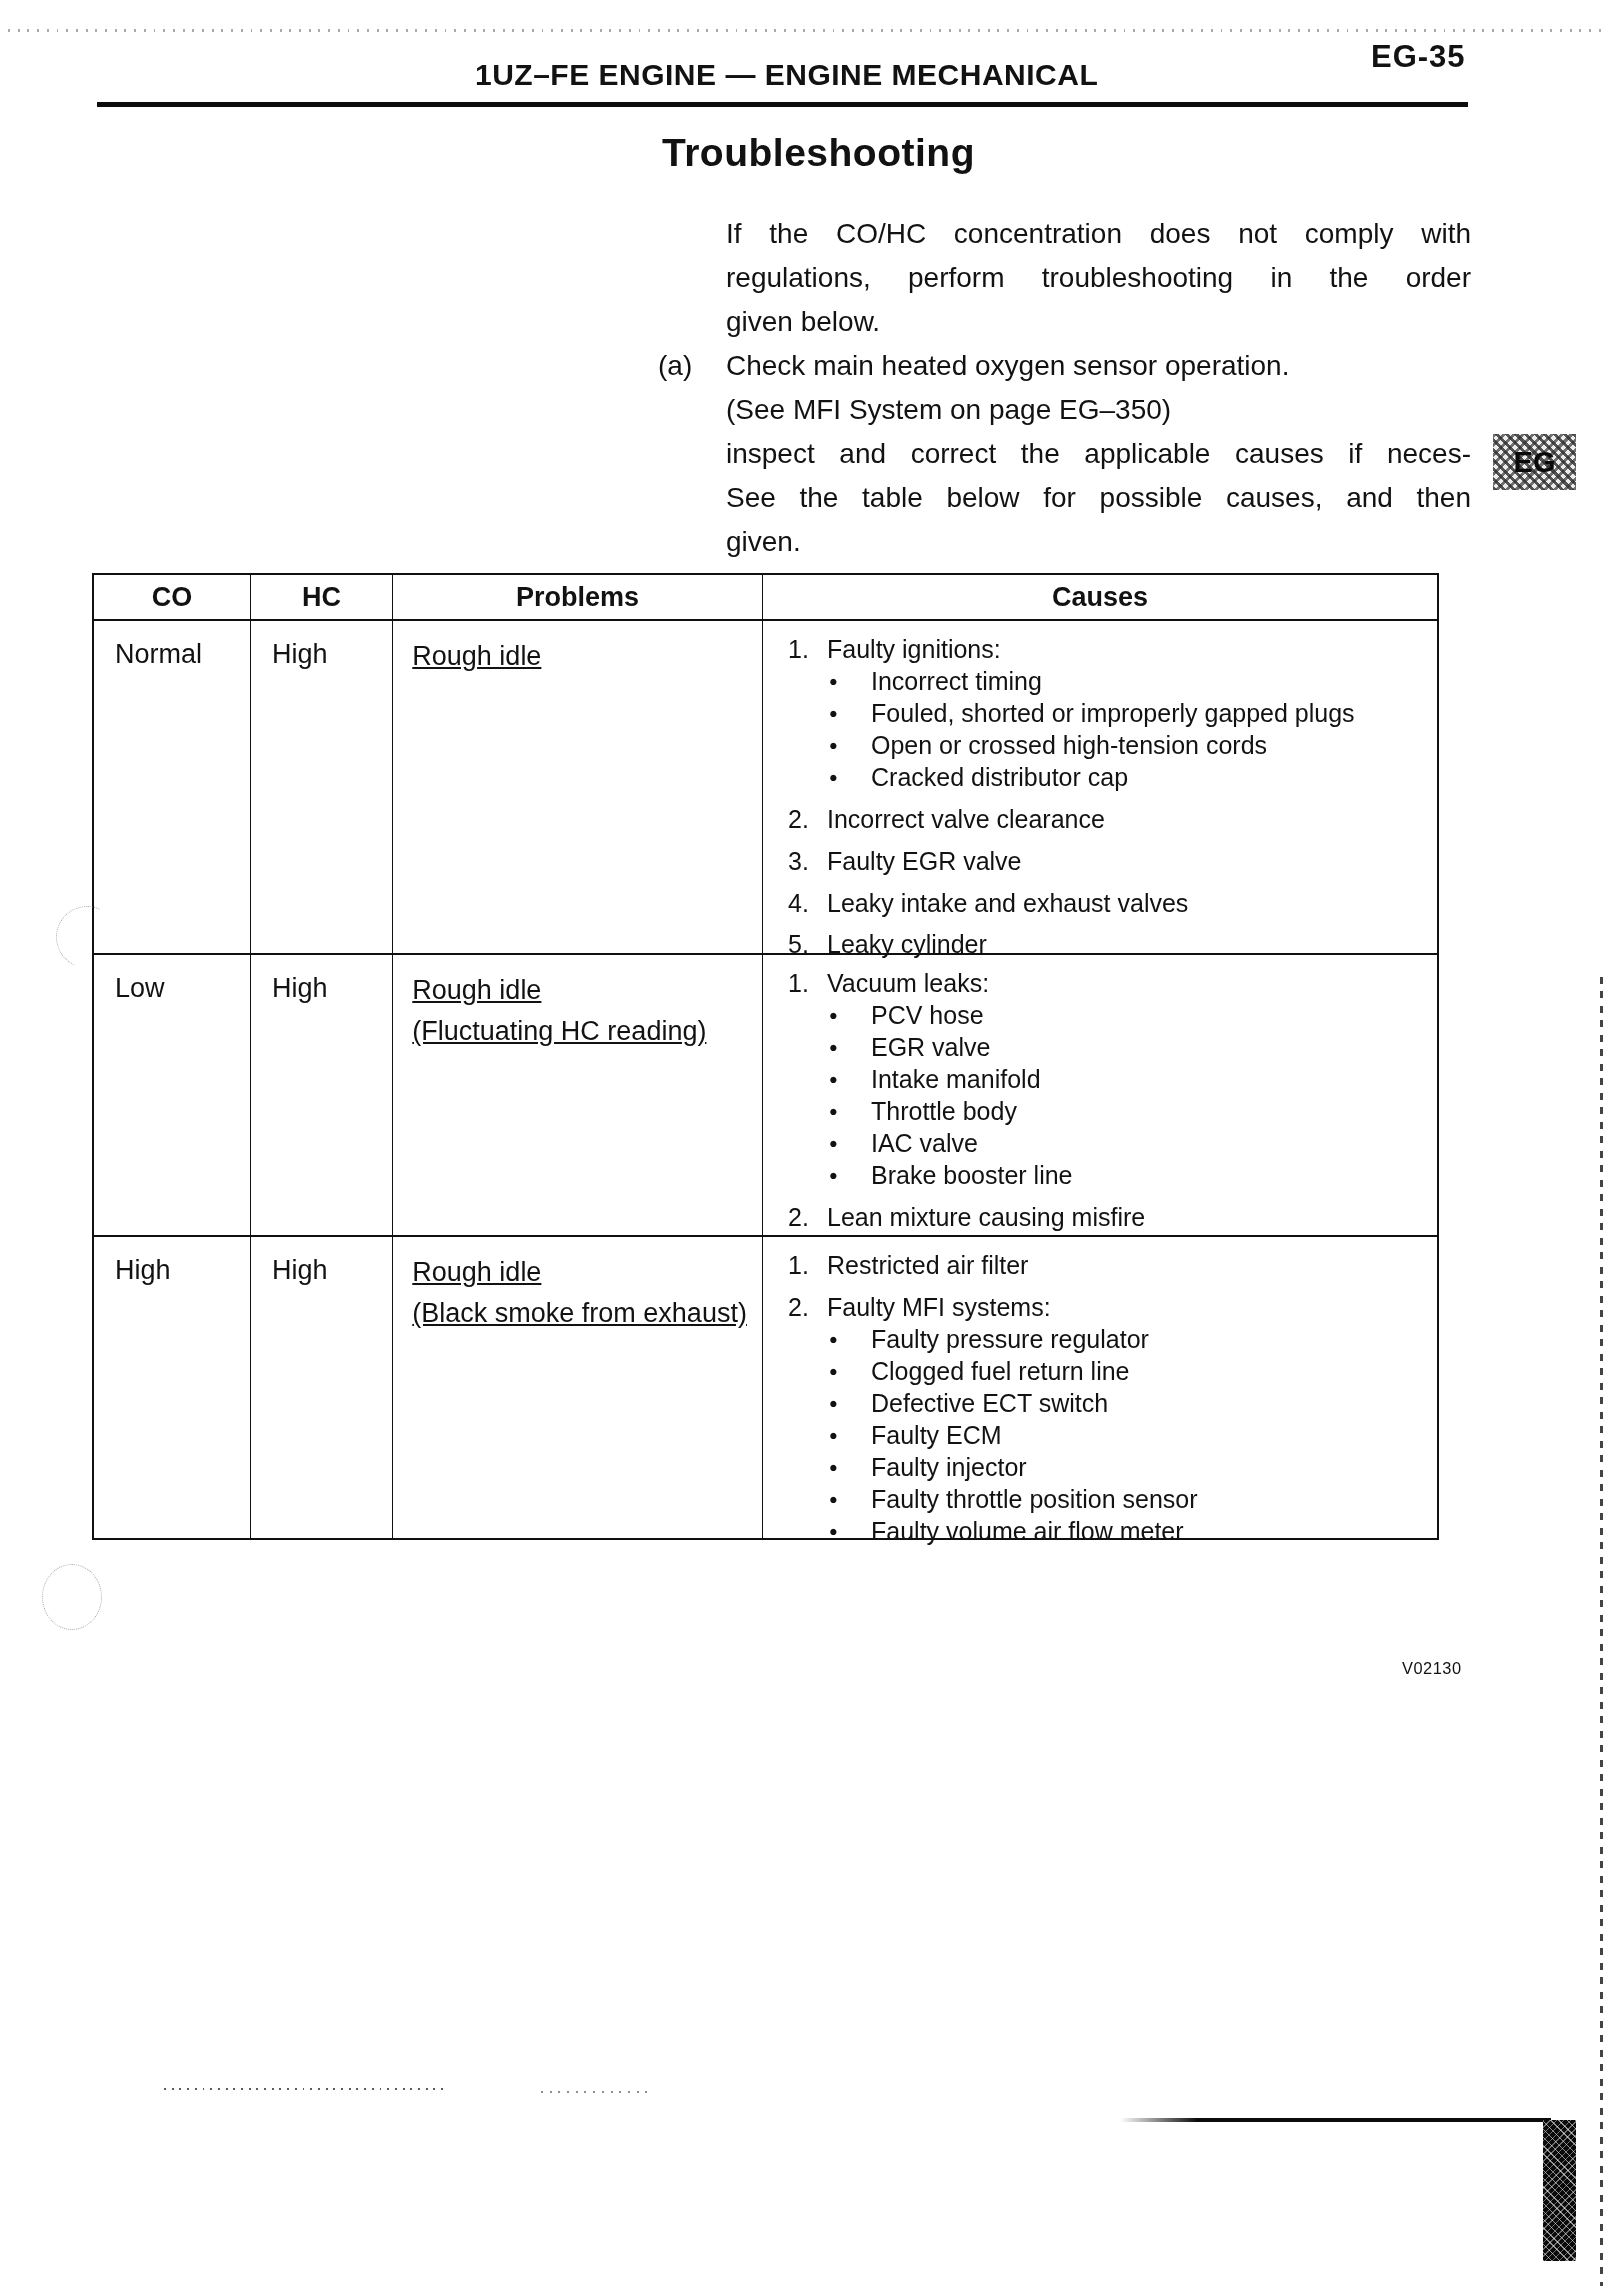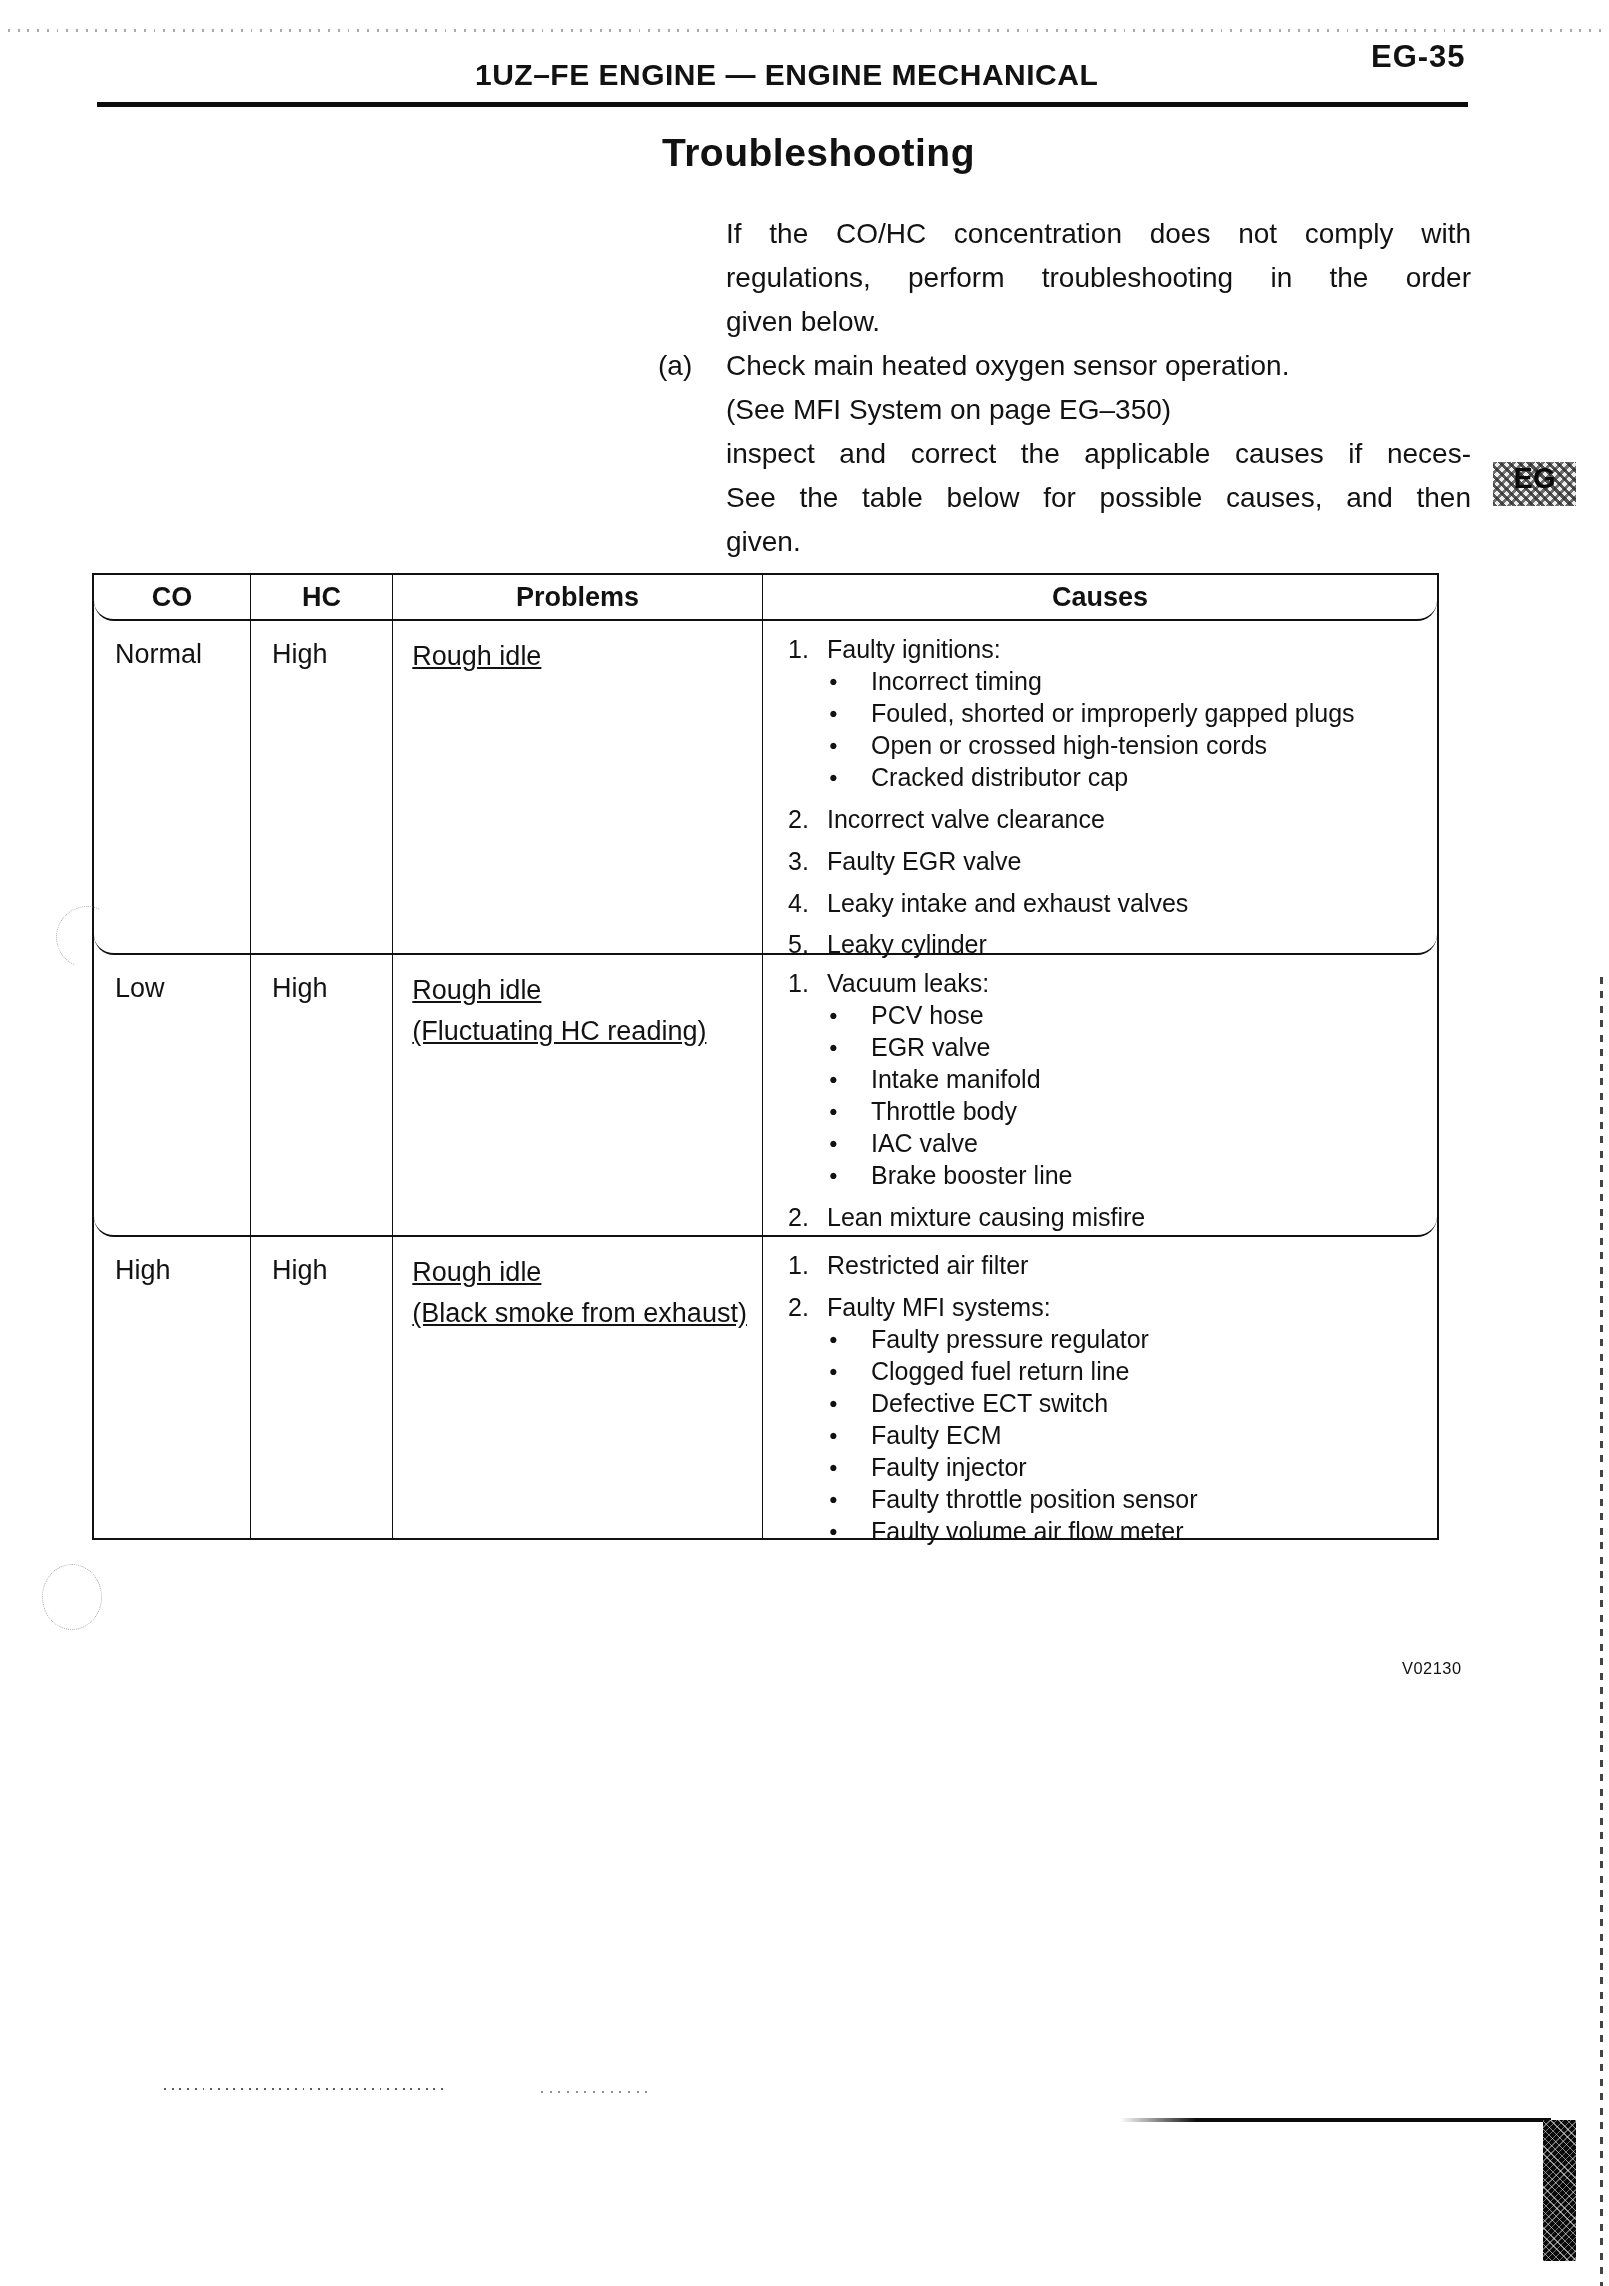--- a/index.html
+++ b/index.html
@@ -46,32 +46,32 @@
 
   
   .body-text { position:absolute; left:726px; top:212px; width:745px;
     font-size:28px; line-height:44px; }
   .pline { position:relative; height:44px; white-space:nowrap; }
   .jline { text-align:justify; white-space:normal; overflow:hidden; }
   .jline::after { content:""; display:inline-block; width:100%; height:0; }
   .marker { position:absolute; left:-68px; }
 
   
-  .eg-tab { position:absolute; left:1493px; top:462px; width:83px; height:44px;
+  .eg-tab { position:absolute; left:1493px; top:434px; width:83px; height:56px;
     background:
       repeating-linear-gradient(45deg, rgba(45,45,45,.8) 0 2.9px, transparent 2.9px 6.8px),
       repeating-linear-gradient(135deg, rgba(45,45,45,.65) 0 2.9px, transparent 2.9px 6.8px),
       #ececec;
-    display:flex; align-items:flex-start; justify-content:center; }
+    display:flex; align-items:center; justify-content:center; }
   .eg-tab .tab-label { font-size:29px; font-weight:bold; color:#0a0a0a; }
 
   
   .ttable { position:absolute; left:92px; top:573px; width:1347px;
     border:2.9px solid #101010; box-sizing:border-box; }
-  .trow { display:flex; border-bottom:2.9px solid #101010; box-sizing:border-box;border-radius:20px; }
+  .trow { display:flex; border-bottom:2.9px solid #101010; box-sizing:border-box; }
   .trow:last-child { border-bottom:none; }
   .thead { height:46px; }
   .r0 { height:334px; } .r1 { height:282px; } .r2 { height:301px; }
   .tcell { box-sizing:border-box; border-right:1.9px solid #101010; }
   .tcell:last-child { border-right:none; }
   .c1 { width:157px; } .c2 { width:142px; } .c3 { width:370px; } .c4 { flex:1; }
   .th { display:flex; align-items:center; justify-content:center;
     font-weight:bold; font-size:27px; }
   .vcell { padding:18px 0 0 21px; font-size:27px; }
   .pcell { padding:15.4px 0 0 19.3px; font-size:27px; line-height:41px;text-decoration:underline; }

